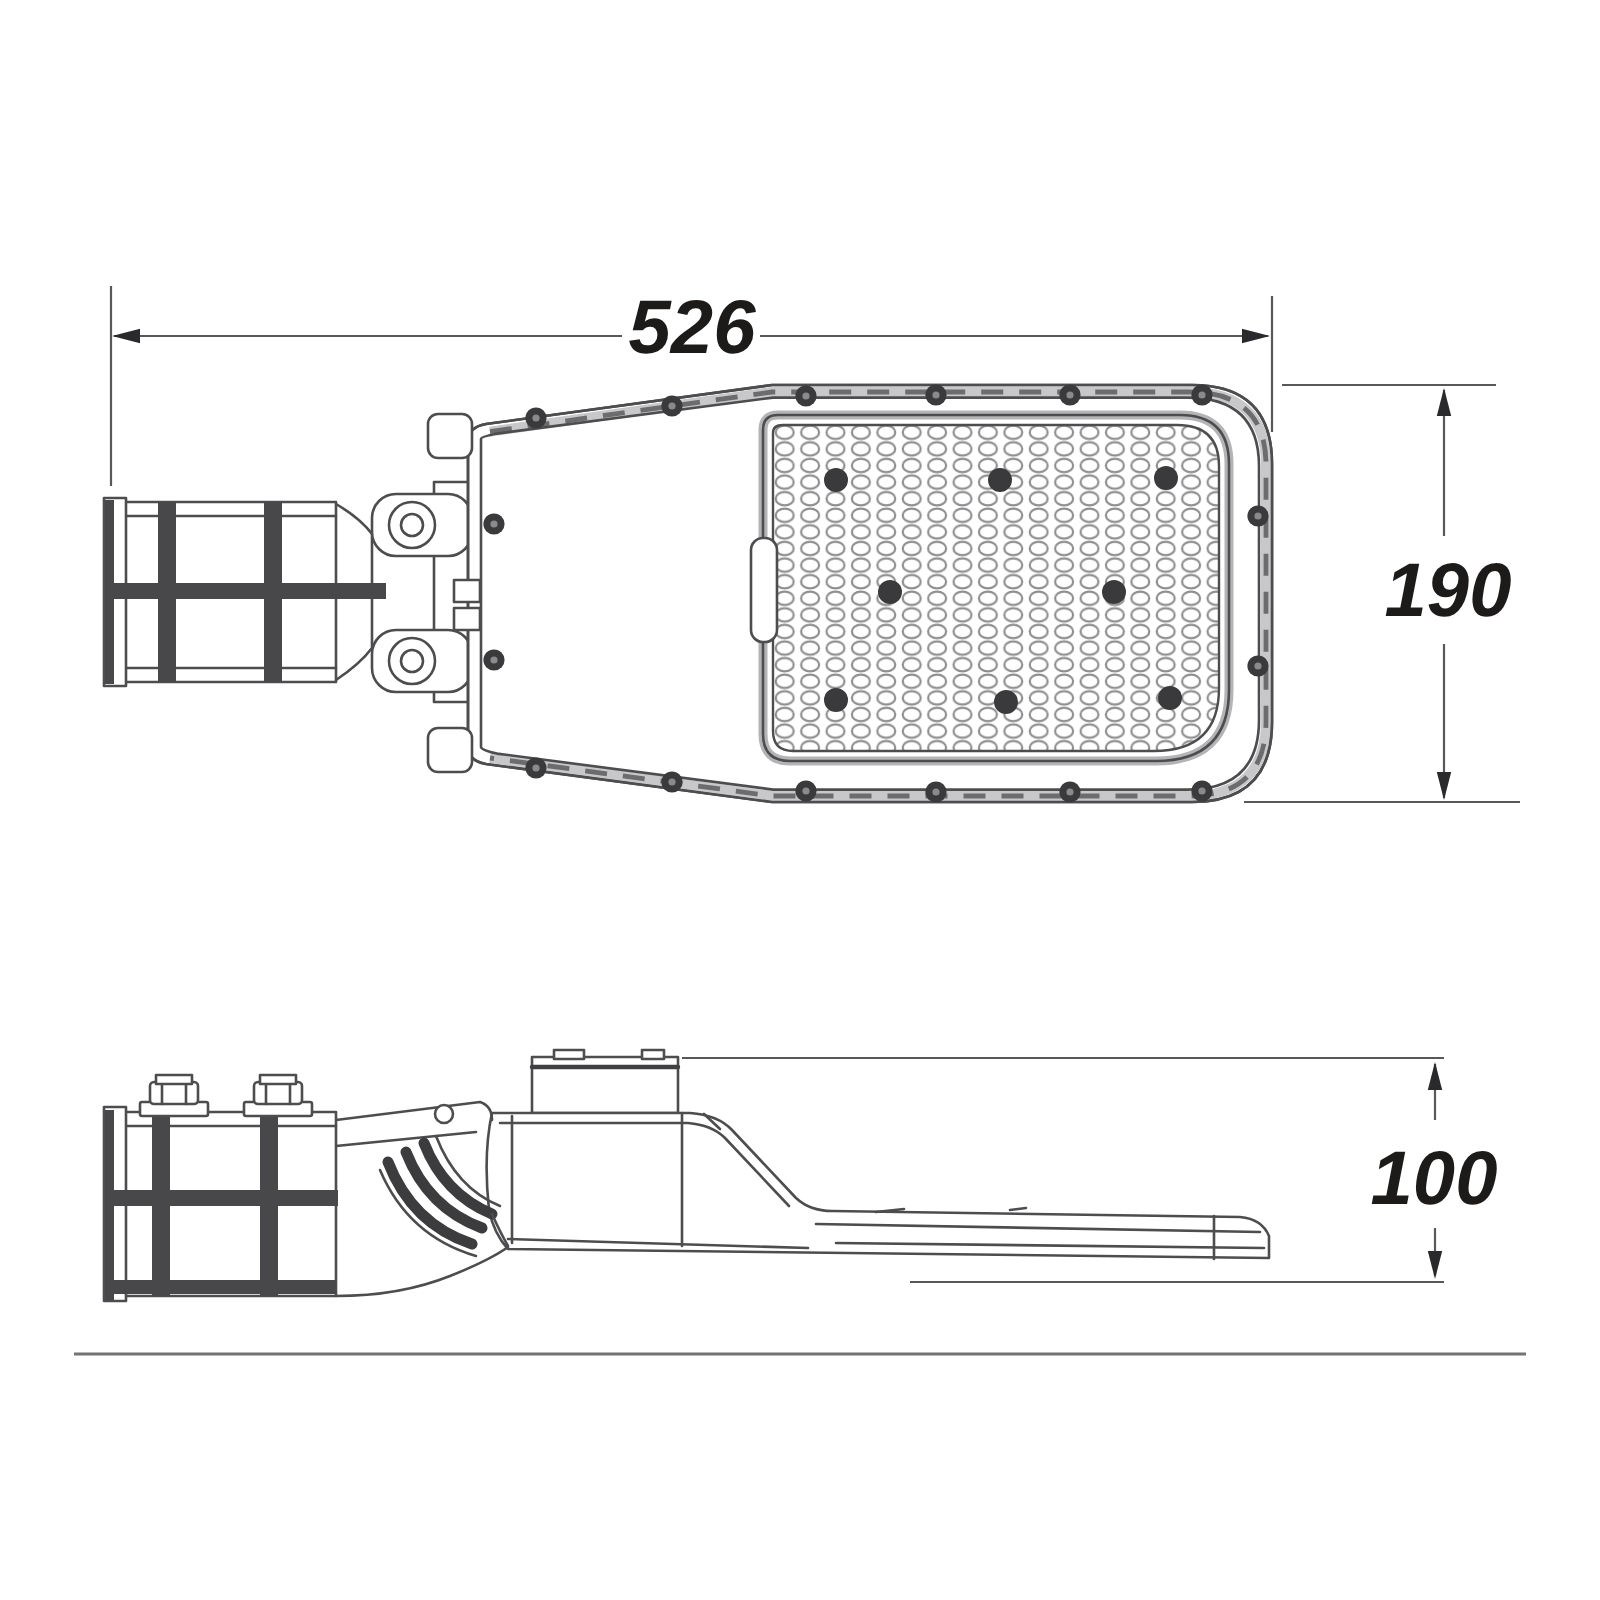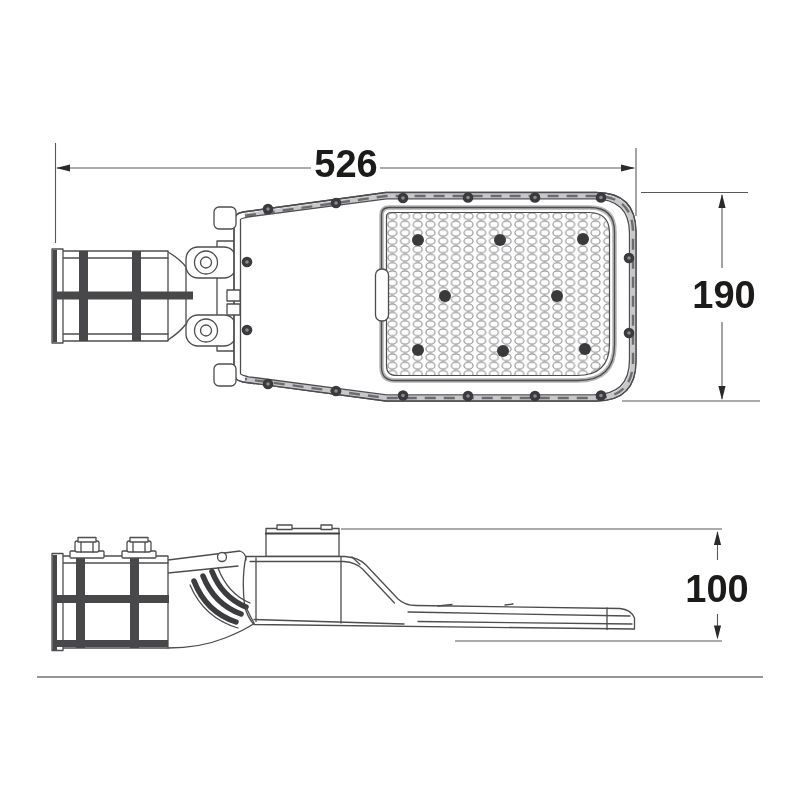--- a/index.html
+++ b/index.html
@@ -1,17 +1,17 @@
 <!DOCTYPE html>
 <html><head>
 <meta charset="utf-8">
 <style>
   html,body{margin:0;padding:0;background:#ffffff;}
   body{width:800px;height:800px;overflow:hidden;font-family:"Liberation Sans",sans-serif;}
-  .stage{position:relative;width:800px;height:800px;background:#ffffff;}
+  .stage{position:relative;width:800px;height:800px;background:#ffffff;font-style:italic;}
   svg{display:block;}
   .ln{fill:none;stroke:#4d4d4f;stroke-width:1.3;stroke-linejoin:round;stroke-linecap:round;}
   .lnW{fill:#ffffff;stroke:#4d4d4f;stroke-width:1.3;stroke-linejoin:round;stroke-linecap:round;}
   .ln2{fill:none;stroke:#404042;stroke-width:2.2;stroke-linejoin:round;stroke-linecap:round;}
   .band{fill:none;stroke:#c8c8ca;stroke-width:5;}
   .pband{fill:none;stroke:#b4b4b6;stroke-width:4.5;}
   .dash{fill:none;stroke:#6c6c6e;stroke-width:2.4;stroke-dasharray:11 8;}
   .dk{fill:#48484a;stroke:none;}
   .scr{fill:#3a3a3c;stroke:none;}
   .scrC{fill:#8a8a8c;stroke:none;}

